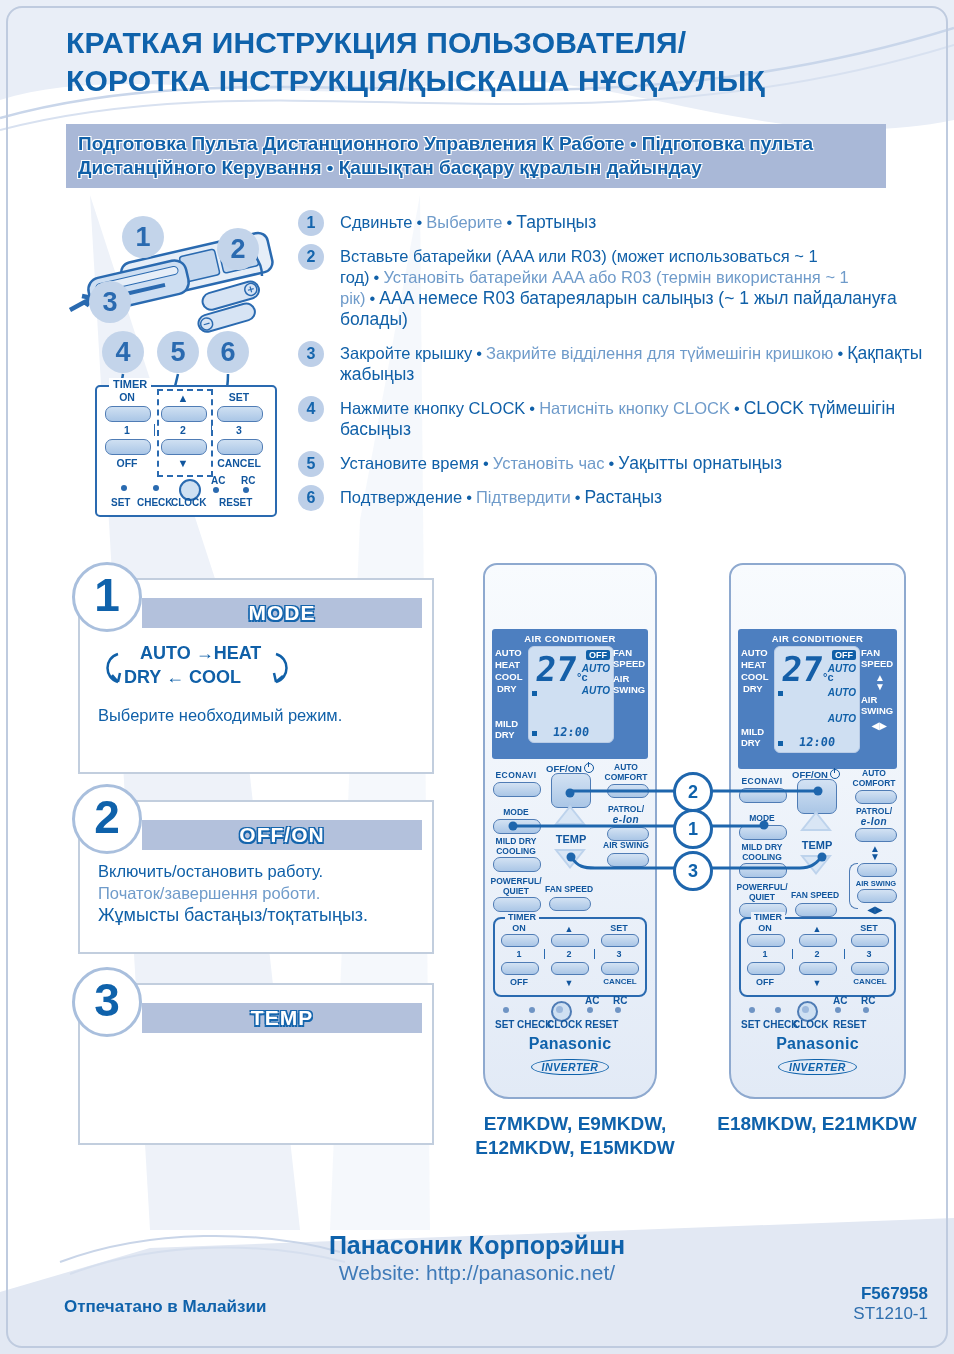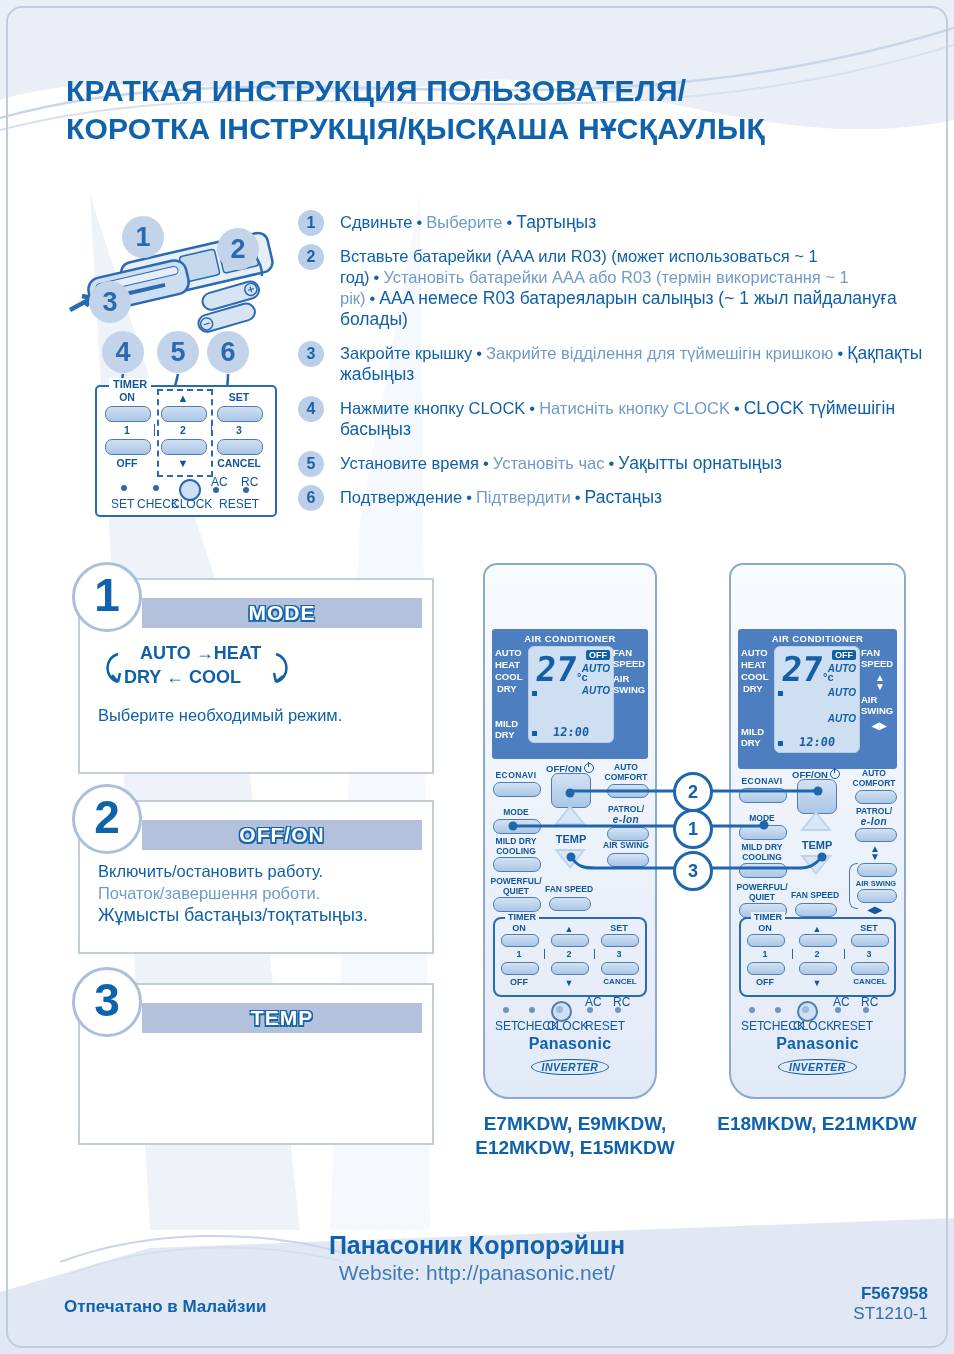--- a/index.html
+++ b/index.html
@@ -1,21 +1,21 @@
 <!DOCTYPE html>
 <html><head>
 <meta charset="utf-8">
 <style>
   html,body{margin:0;padding:0;background:#fff;}
   #page{position:relative;width:954px;height:1354px;background:#fff;font-family:"Liberation Sans",sans-serif;overflow:hidden;}
   #bgdeco{position:absolute;left:0;top:0;z-index:0;}
   .frame{position:absolute;left:6px;top:6px;right:6px;bottom:6px;border:2px solid #bfcbdf;border-radius:16px;z-index:1;pointer-events:none;}
 
   
-  .title{position:absolute;left:66px;top:24px;z-index:3;color:#0f62ab;font-weight:bold;font-size:30px;line-height:38px;letter-spacing:.2px;margin-top:48px;}
+  .title{position:absolute;left:66px;top:24px;z-index:3;color:#0f62ab;font-weight:bold;font-size:30px;line-height:38px;letter-spacing:.2px;}
   .band{position:absolute;left:66px;top:124px;width:796px;z-index:3;background:#a9b8d7;color:#1060a8;font-weight:bold;font-size:19px;line-height:24px;padding:8px 12px;text-shadow:-1px -1px 0 #fff,1px -1px 0 #fff,-1px 1px 0 #fff,1px 1px 0 #fff;}
 
   
   .steps{position:absolute;left:298px;top:212px;width:628px;z-index:3;list-style:none;margin:0;padding:0;}
   .steps li{position:relative;padding-left:42px;margin-bottom:13px;font-size:16.5px;line-height:21px;}
   .stepnum{position:absolute;left:0;top:-2px;width:26px;height:26px;border-radius:50%;background:#bdcfe8;color:#1565ad;font-weight:bold;font-size:16px;text-align:center;line-height:26px;}
   .ru,.kz{color:#1060a8;}
   .kz{font-size:17.5px;}
   .ua{color:#6f9bca;}
   .sep{color:#1060a8;padding:0 4px;}
@@ -78,21 +78,21 @@
   .btri.dn::after{content:"";position:absolute;left:-12px;top:-18px;width:0;height:0;border-left:12px solid transparent;border-right:12px solid transparent;border-top:15px solid #d9e6f5;}
   .r-timer{position:absolute;left:8px;right:8px;top:352px;height:76px;border:2px solid #2a6ab0;border-radius:8px;}
   .rt-lab{position:absolute;left:10px;top:-7px;background:#eaf0f9;padding:0 3px;font-size:9px;font-weight:bold;color:#11569e;}
   .rt-lb{position:absolute;font-size:9px;font-weight:bold;color:#11569e;text-align:center;}
   .rt-bt{position:absolute;width:36px;height:11px;background:linear-gradient(#d3e2f3,#aac6e6);border:1.5px solid #4f7cb5;border-radius:6px;}
   .rt-sep{position:absolute;width:0;height:10px;border-left:1.5px solid #2a6ab0;}
   .r-dots{position:absolute;left:0;right:0;top:434px;height:36px;}
   .sdot{position:absolute;width:6px;height:6px;border-radius:50%;background:#6f94c4;}
   .r-clock{position:absolute;width:17px;height:17px;border:2px solid #4f7cb5;border-radius:50%;background:#cfe0f2;}
   .r-clock::after{content:"";position:absolute;left:3px;top:3px;width:7px;height:7px;border-radius:50%;background:#9db9dd;}
-  .tinylb{position:absolute;font-size:12px;font-weight:normal;color:#11569e;}
+  .tinylb{position:absolute;font-size:10px;font-weight:bold;color:#11569e;}
   .r-brand{position:absolute;left:0;right:0;top:470px;text-align:center;color:#0f62ab;font-weight:bold;font-size:16px;letter-spacing:.3px;}
   .r-inverter{position:absolute;left:0;right:0;top:492px;text-align:center;}
   .r-inverter span{display:inline-block;border:1.5px solid #0f62ab;border-radius:50%/55%;padding:1px 10px;color:#0f62ab;font-weight:bold;font-style:italic;font-size:10.5px;letter-spacing:.5px;}
   .brk{position:absolute;width:8px;border:1.5px solid #4f7cb5;border-right:none;border-radius:8px 0 0 8px;}
 
   
   .rc-circle{position:absolute;width:34px;height:34px;border-radius:50%;background:#fff;border:3px solid #1e66ad;color:#0f62ab;font-weight:bold;font-size:18px;text-align:center;line-height:34px;z-index:5;}
 
   
   .cap{position:absolute;z-index:3;color:#0f62ab;font-weight:bold;font-size:19px;line-height:24px;text-align:center;}
@@ -118,20 +118,21 @@
     <path d="M60,1262 C150,1228 260,1230 340,1252" stroke="#c9d5e8" stroke-width="2" fill="none"></path>
     <path d="M70,1274 C160,1240 265,1242 345,1262" stroke="#d6dfee" stroke-width="2" fill="none"></path>
   </svg>
   <div class="frame"></div>
 
   <div class="title">
     <div>КРАТКАЯ ИНСТРУКЦИЯ ПОЛЬЗОВАТЕЛЯ/</div>
     <div>КОРОТКА ІНСТРУКЦІЯ/ҚЫСҚАША НҰСҚАУЛЫҚ</div>
   </div>
 
+  <div class="band">Подготовка Пульта Дистанционного Управления К Работе • Підготовка пульта Дистанційного Керування • Қашықтан басқару құралын дайындау</div>
 
   <svg class="abs" style="left:66px;top:198px" width="240" height="150" viewBox="0 0 240 150">
     <g transform="rotate(-13 120 80)">
       <rect x="58" y="52" width="150" height="40" rx="10" fill="#e6eef8" stroke="#2a6ab0" stroke-width="2.5"></rect>
       <rect x="118" y="58" width="36" height="26" rx="3" fill="#c6d8ee" stroke="#2a6ab0" stroke-width="1.5"></rect>
       <rect x="158" y="58" width="36" height="26" rx="3" fill="#c6d8ee" stroke="#2a6ab0" stroke-width="1.5"></rect>
       <rect x="22" y="60" width="100" height="34" rx="12" fill="#cddef2" stroke="#2a6ab0" stroke-width="2.5"></rect>
       <rect x="30" y="66" width="84" height="8" rx="4" fill="#e6eef8" stroke="#2a6ab0" stroke-width="1"></rect>
       <path d="M98,82 L44,82 M44,82 L56,76 M44,82 L56,88" stroke="#2a6ab0" stroke-width="4" fill="none"></path>
     </g>

